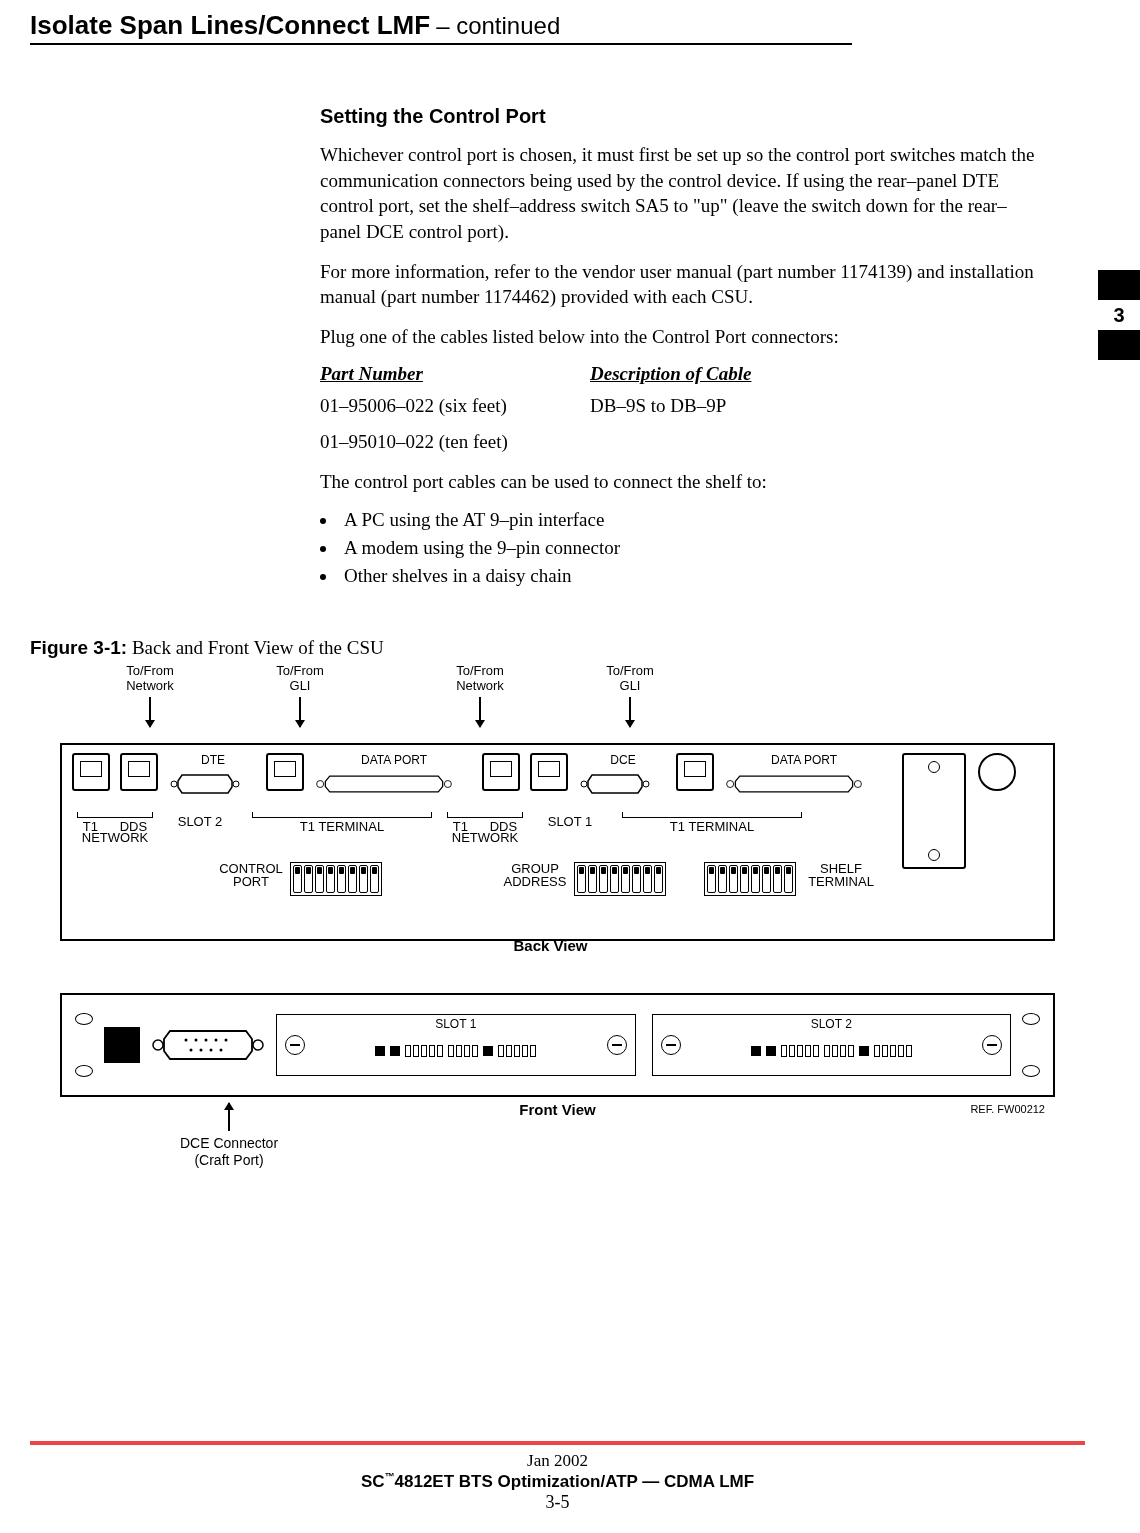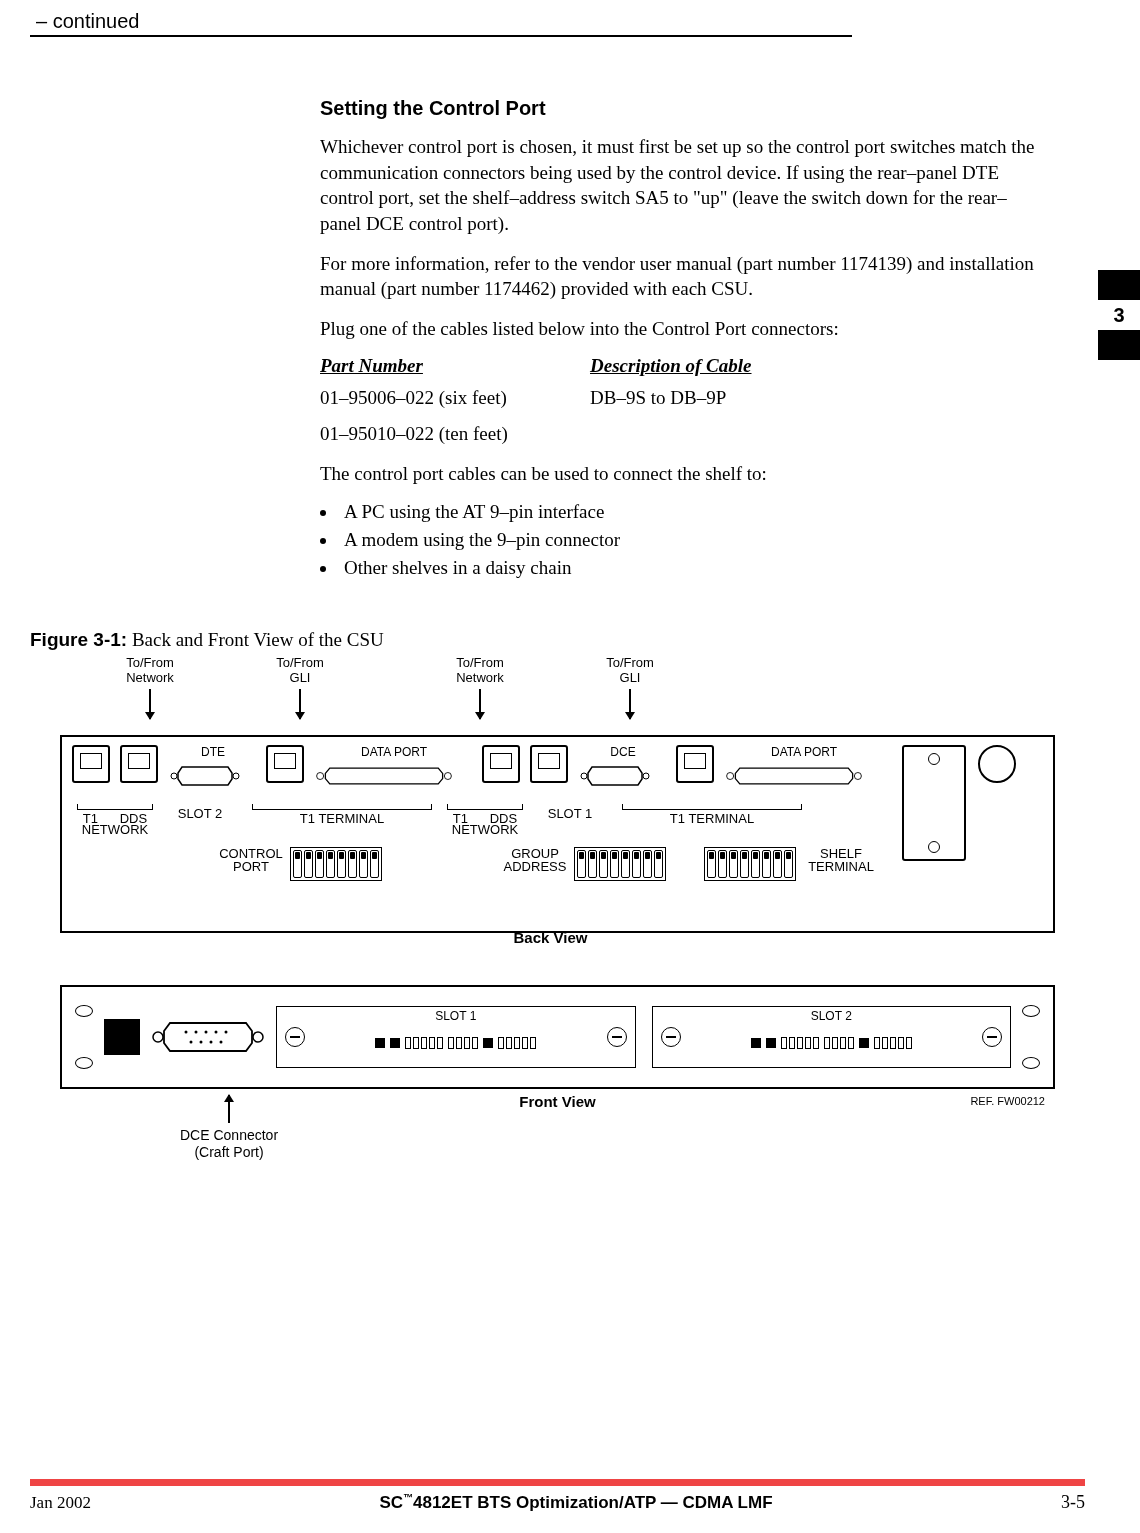--- a/index.html
+++ b/index.html
@@ -27,21 +27,21 @@
     width: 812px;
   }
   .hdr-title {
     font-family: Helvetica, Arial, sans-serif;
     font-weight: 700;
     font-size: 26px;
   }
   .hdr-cont {
     font-family: Helvetica, Arial, sans-serif;
     font-weight: 400;
-    font-size: 20px;
+    font-size: 24px;
     margin-left: 6px;
   }
   .tab {
     position: absolute;
     right: 0;
     top: 270px;
     width: 42px;
     font-family: Helvetica, Arial, sans-serif;
     font-weight: 700;
     font-size: 20px;
@@ -139,45 +139,47 @@
   .leds { display:flex; gap:5px; align-items:center; margin: 12px 6px 0; }
   .leds .sq{width:10px;height:10px;background:#000;}
   .leds-cluster { display:flex; gap:2px; flex-wrap:nowrap; align-items:flex-end; }
   .leds-cluster > span { display:inline-block; height:10px; width:4px; border:1px solid #000; }
   .dce-arrow { position:absolute; top:440px; left:130px; text-align:center; font-size:14px; line-height:1.2;margin-left:20px;}
   .dce-arrow .sh{width:2px;height:28px;background:#000;margin:0 auto 4px;position:relative;}
   .dce-arrow .sh::before{content:"";position:absolute;top:-1px;left:-4px;border-left:5px solid transparent;border-right:5px solid transparent;border-bottom:8px solid #000;}
   .ref { position:absolute; top:440px; right:40px; font-size:11px; }
   .fv-label { position:absolute; top:438px; left:0; right:0; text-align:center; font-weight:700; font-size:15px;}
 
-  .back-lower-labels { display:flex; align-items:flex-start; margin-top:11px; gap:4px;}
+  .back-lower-labels { display:flex; align-items:flex-start; margin-top:18px; gap:4px;}
   .lbl-stack { text-align:center; line-height:1.0; }
 
   .footer {
     position: absolute;
     bottom: 20px;
     left: 30px; right: 55px;
-    border-top: 7px solid #ef4444;
+    border-top: 4px solid #ef4444;
     display: flex;
     justify-content: space-between;
     align-items: center;
     padding-top: 6px;
     font-family: Helvetica, Arial, sans-serif;
+    flex-direction: column;
   }
   .footer .date { font-size: 17px; font-weight:400; font-family:"Times New Roman",serif;}
   .footer .title { font-size: 17px; font-weight:700; }
   .footer .tm { font-size:10px; vertical-align: super; }
   .footer .pnum { font-size: 18px; font-family:"Times New Roman",serif;}
 </style>
 </head>
 <body>
 
 <div class="page">
 
   <div class="hdr-row">
+    <span class="hdr-title">Isolate Span Lines/Connect LMF</span>
     <span class="hdr-cont"> – continued</span>
   </div>
 
   <div class="tab">
     <div class="bar"></div>
     <div class="num">3</div>
     <div class="bar"></div>
   </div>
 
   <div class="content">

